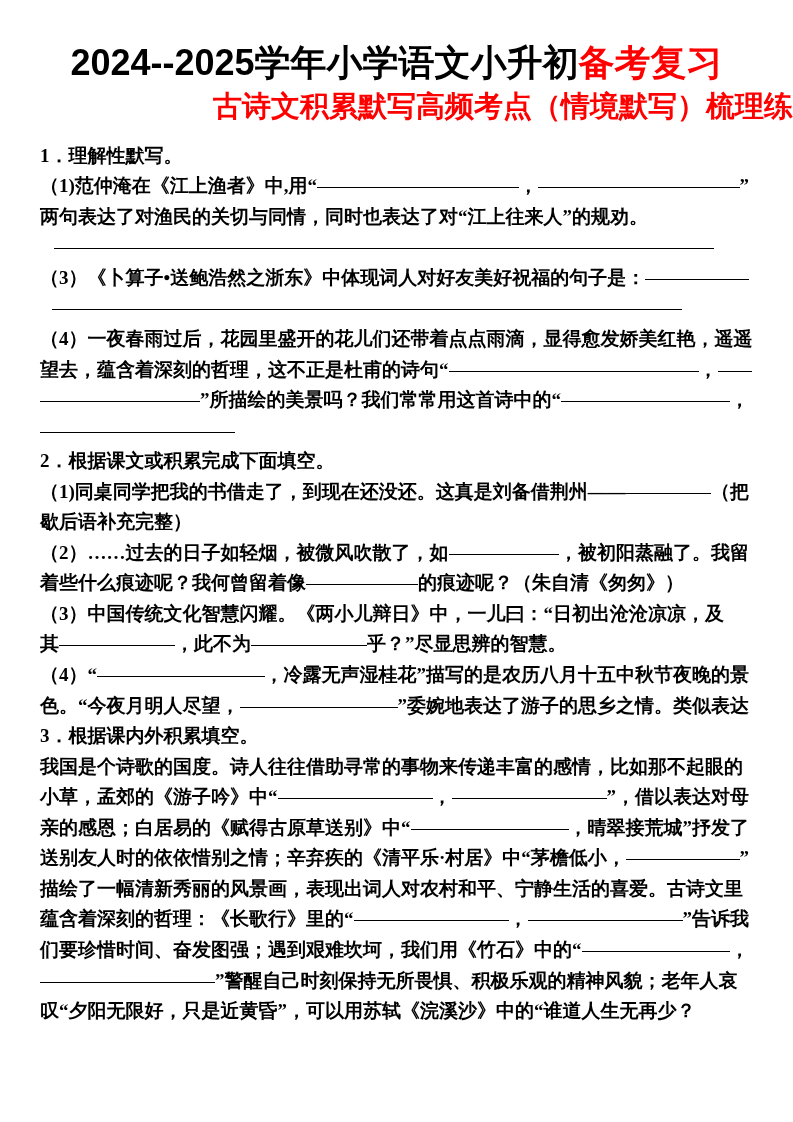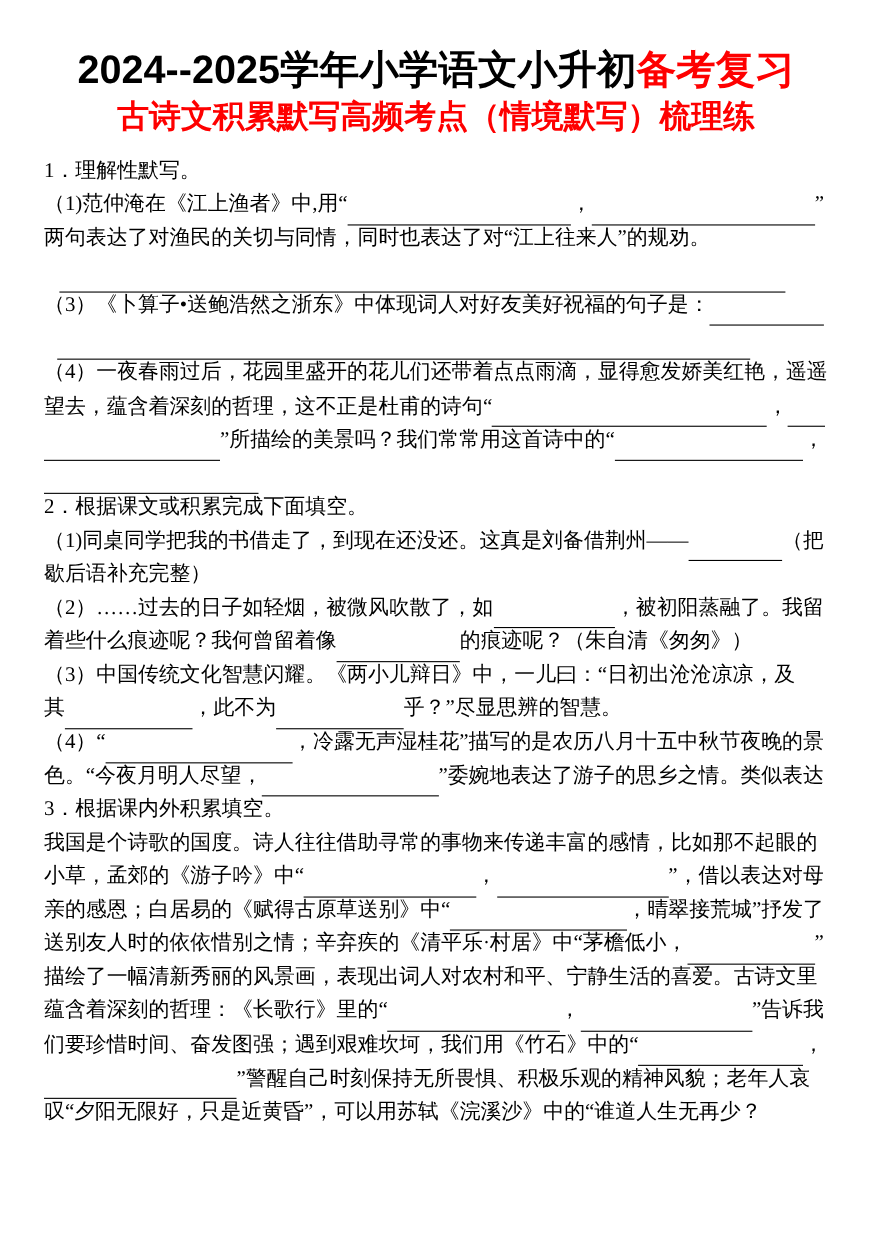--- a/index.html
+++ b/index.html
@@ -10,27 +10,28 @@
   }
   .header { text-align:center; padding-top:42px; }
   .title-line {
     font-family:"Liberation Sans","DejaVu Sans",sans-serif;
     font-weight:bold; font-size:36px; line-height:1.15; white-space:nowrap;
   }
   .title-red { color:var(--accent, #fe0000); }
   .subtitle {
     font-family:"Liberation Sans","DejaVu Sans",sans-serif;
     font-weight:bold; font-size:29px; line-height:1.15;
-    color:var(--accent, #fe0000); margin-top:7px; white-space:nowrap;
+    color:var(--accent, #fe0000); margin-top:7px; white-space:nowrap;text-align:right;
   }
   .doc-body { padding:0 44px 0 40px; margin-top:17px; }
   .line {
-    display:flex; align-items:flex-end;
+    display:flex; align-items:flex-start;
     height:30.55px; font-size:19px; line-height:30.55px;
     white-space:nowrap;
+    font-weight:bold;
   }
   .run { flex:0 0 auto; }
   .blank {
     flex:0 0 auto; display:inline-block;
     height:16px; margin-bottom:-3px;
     border-bottom:1.5px solid #000000;
   }
   .blank.flex { flex:1 1 auto; min-width:34px; }
 </style>
 </head>

